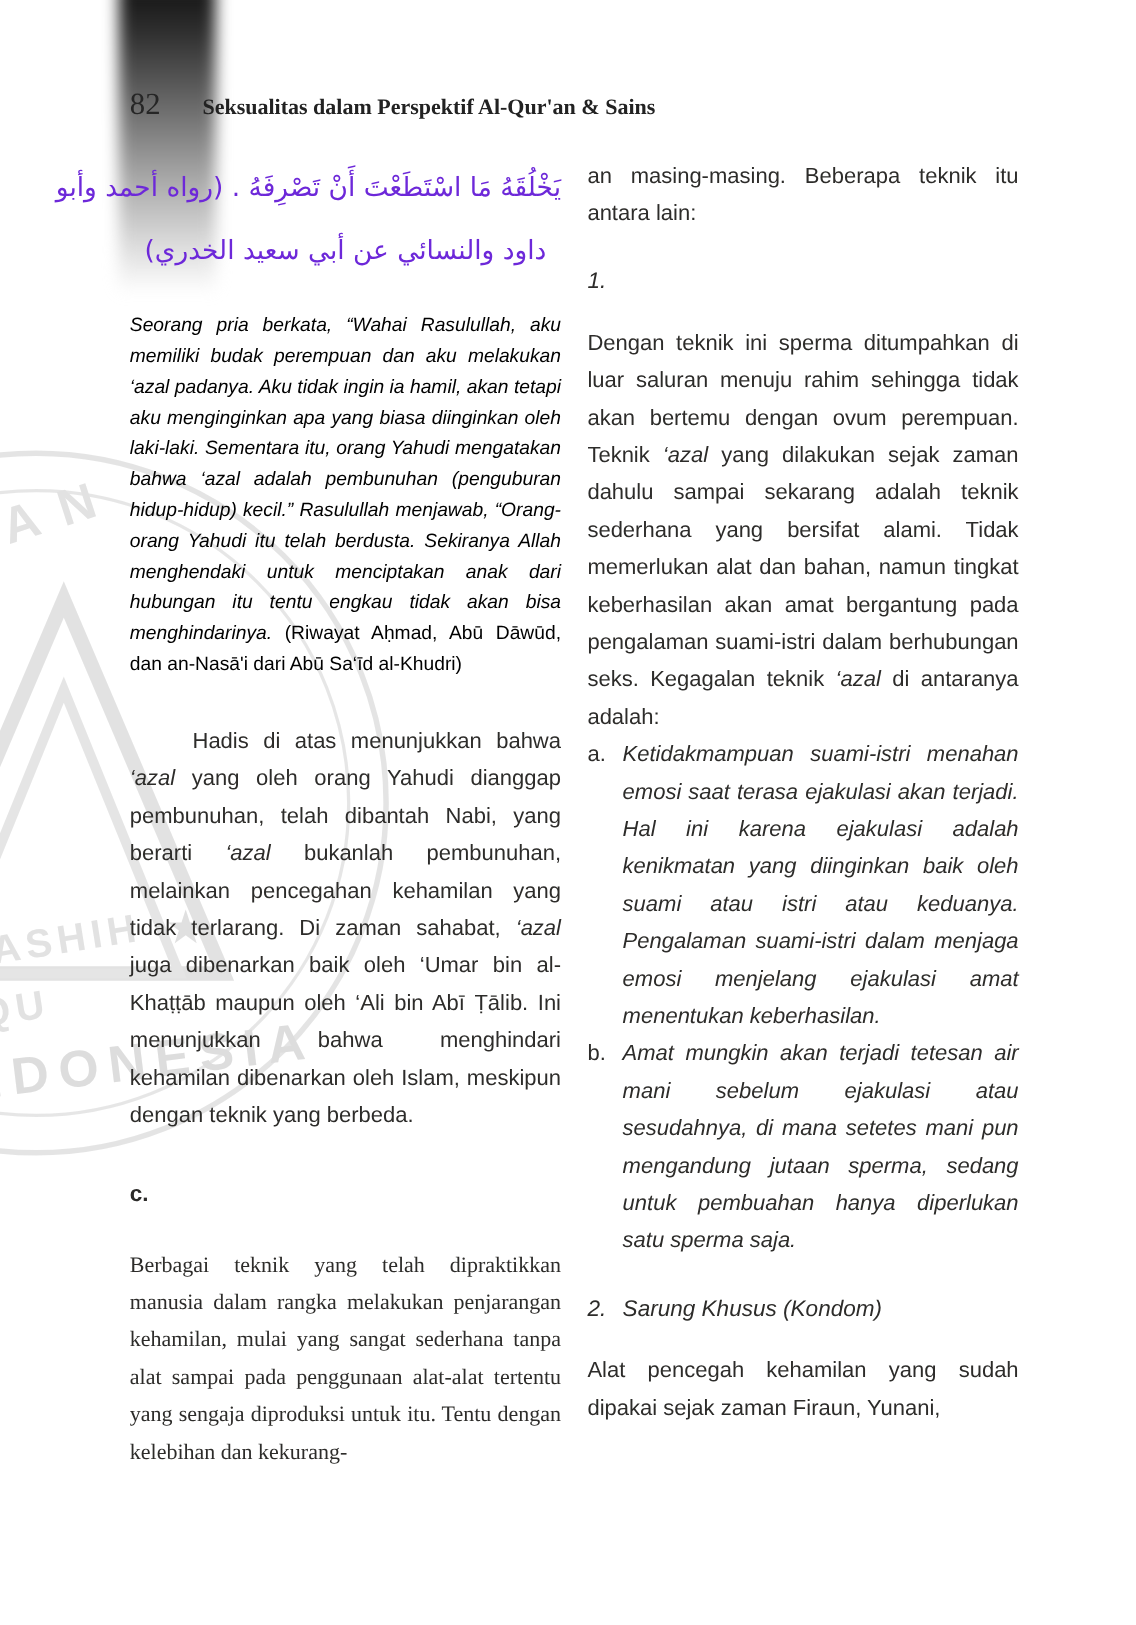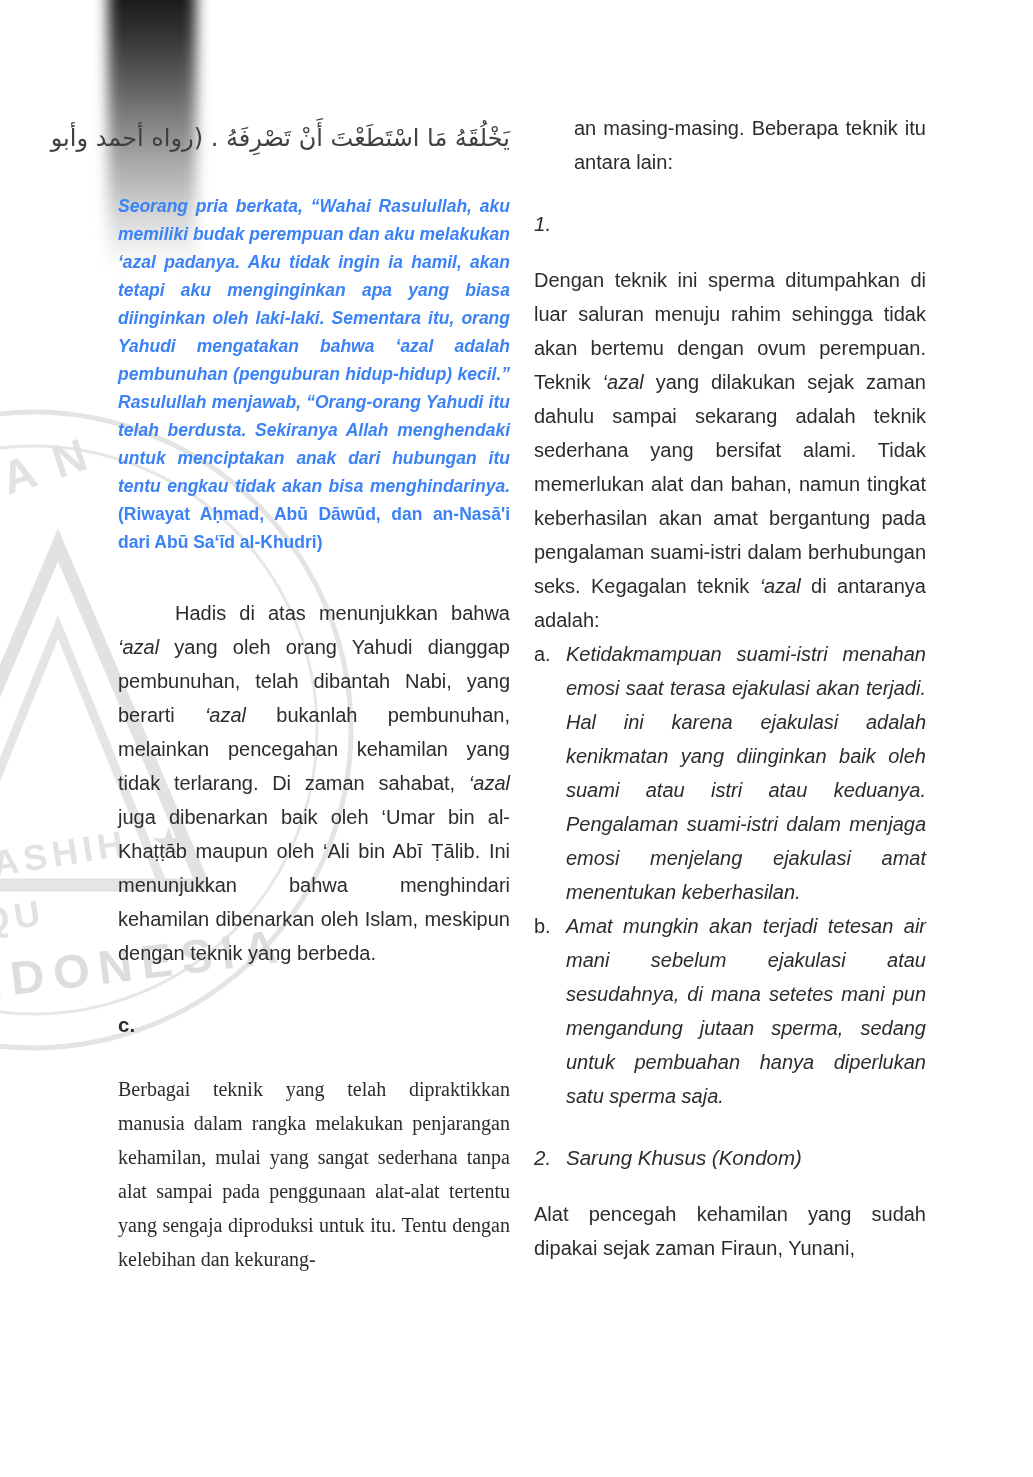--- a/index.html
+++ b/index.html
@@ -33,28 +33,28 @@
   .content { position:absolute; left:118px; top:80px; width:808px; z-index:1; }
 
   .page-header { display:flex; align-items:baseline; font-family:"Liberation Serif","DejaVu Serif",serif; }
   .page-number { font-size:28px; color:#262626; }
   .running-title { margin-left:38px; font-size:20px; font-weight:bold; color:#222222; }
 
   .columns { display:flex; gap:24px; margin-top:26px; }
   .col { width:392px; }
 
   .arabic { direction:rtl; text-align:center; font-family:"DejaVu Sans",sans-serif;
-            font-size:24px; line-height:57px; margin-top:4px; color:#404040; }
+            font-size:24px; line-height:57px; margin-top:4px; color:#6d28d9; }
   .arabic-line { white-space:nowrap; }
 
-  .quote { margin-top:25px; font-size:17.5px; line-height:28px; text-align:justify; color:#3b82f6;font-weight:bold; }
+  .quote { margin-top:25px; font-size:17.5px; line-height:28px; text-align:justify; color:#000000; }
 
   .body { font-size:20px; line-height:34px; text-align:justify;margin-top:24px; }
   .indent { margin-top:40px; text-indent:57px; }
-  .cont { margin-top:5px;margin-left:40px; }
+  .cont { margin-top:5px; }
 
   .heading-c { display:flex; margin-top:40px; font-size:20.5px; font-weight:bold; line-height:30px; }
   .heading-c .marker { flex:none; width:37px; }
   .heading-c + .body { margin-top:32px;font-family:Liberation Serif, serif; }
 
   .heading-num { display:flex; margin-top:30px; margin-bottom:24px;
                  font-size:20.5px; font-style:italic; font-weight:normal; line-height:30px; }
   .heading-num .marker { flex:none; width:32px; }
 
   .list-item { display:flex; }
@@ -77,26 +77,31 @@
     <polygon class="wm-t2" points="120,232 225,490 15,490"></polygon>
     <text class="wm-text wm-arc" x="70" y="100" transform="rotate(-18 70 100)">AN</text>
     <text class="wm-star" x="212" y="462">★</text>
     <text class="wm-text wm-row1" x="2" y="490" transform="rotate(-9 2 490)">NTASHIH</text>
     <text class="wm-text wm-row2" x="2" y="546" transform="rotate(-9 2 546)">L-QU</text>
     <text class="wm-text wm-row3" x="10" y="608" transform="rotate(-7 10 608)">INDONESIA</text>
   </svg>
 
   <div class="content">
 
+    <header class="page-header">
+      <span class="page-number">82</span>
+      <span class="running-title">Seksualitas dalam Perspektif Al-Qur'an &amp; Sains</span>
+    </header>
 
     <div class="columns">
 
       <div class="col">
         <div class="arabic" dir="rtl">
           <div class="arabic-line">يَخْلُقَهُ مَا اسْتَطَعْتَ أَنْ تَصْرِفَهُ . (رواه أحمد وأبو</div>
+          <div class="arabic-line">داود والنسائي عن أبي سعيد الخدري)</div>
         </div>
 
         <p class="quote"><span class="it">Seorang pria berkata, “Wahai Rasulullah, aku memiliki budak perempuan dan aku melakukan ‘azal padanya. Aku tidak ingin ia hamil, akan tetapi aku menginginkan apa yang biasa diinginkan oleh laki-laki. Sementara itu, orang Yahudi mengatakan bahwa ‘azal adalah pembunuhan (penguburan hidup-hidup) kecil.” Rasulullah menjawab, “Orang-orang Yahudi itu telah berdusta. Sekiranya Allah menghendaki untuk menciptakan anak dari hubungan itu tentu engkau tidak akan bisa menghindarinya. </span><span>(Riwayat Aḥmad, Abū Dāwūd, dan an-Nasā'i dari Abū Sa‘īd al-Khudri)</span></p>
 
         <p class="body indent"><span>Hadis di atas menunjukkan bahwa </span><span class="it">‘azal</span><span> yang oleh orang Yahudi dianggap pembunuhan, telah dibantah Nabi, yang berarti </span><span class="it">‘azal</span><span> bukanlah pembunuhan, melainkan pencegahan kehamilan yang tidak terlarang. Di zaman sahabat, </span><span class="it">‘azal</span><span> juga dibenarkan baik oleh ‘Umar bin al-Khaṭṭāb maupun oleh ‘Ali bin Abī Ṭālib. Ini menunjukkan bahwa menghindari kehamilan dibenarkan oleh Islam, meskipun dengan teknik yang berbeda.</span></p>
 
         <h3 class="heading-c">
           <span class="marker">c.</span>
         </h3>
 

